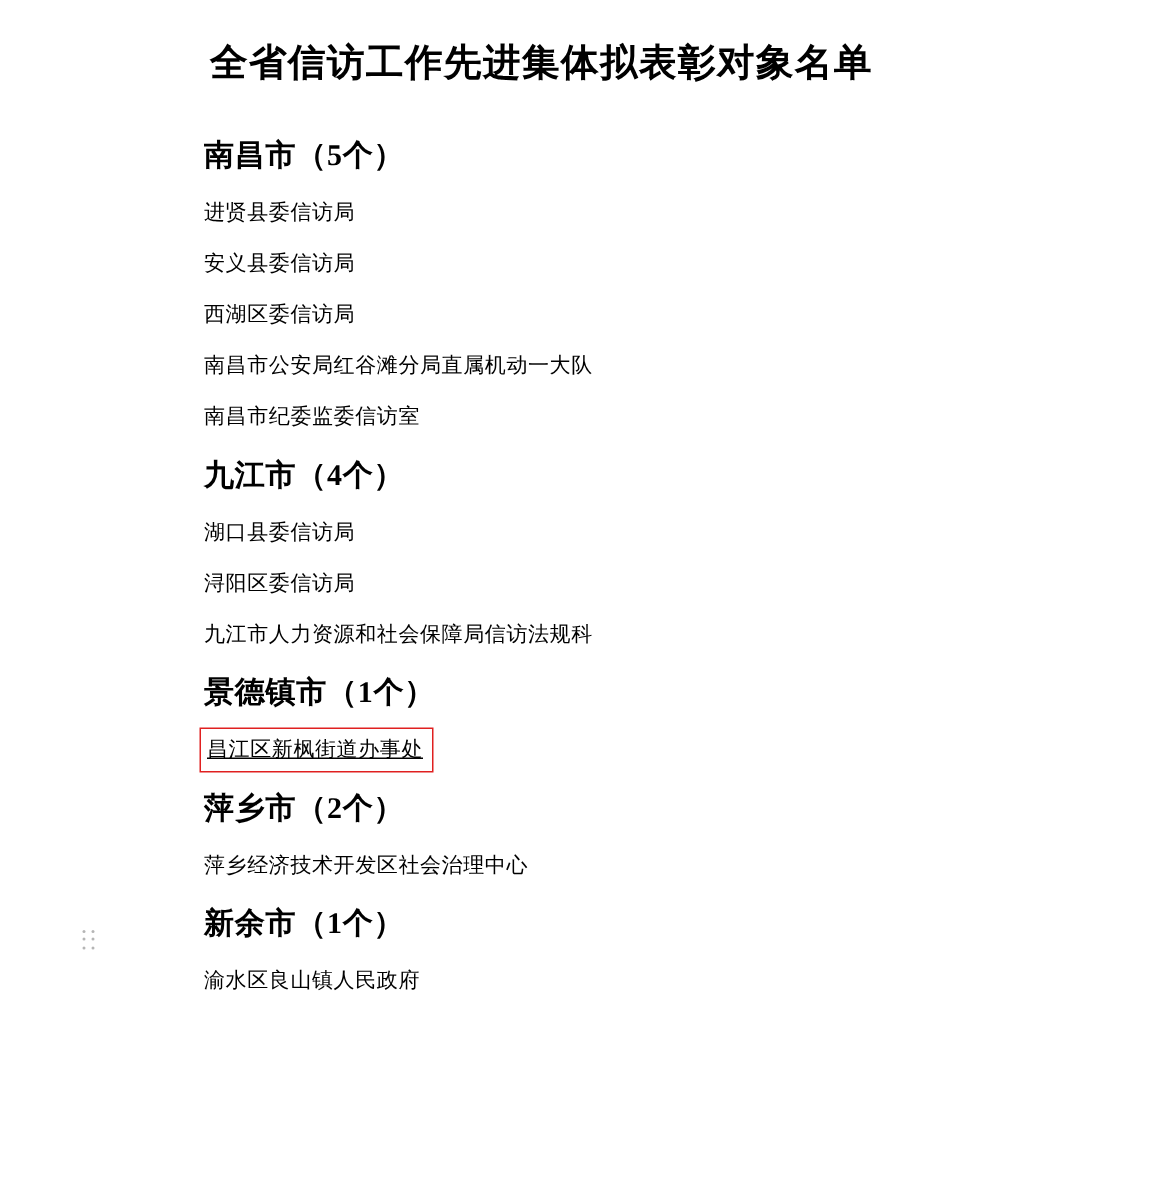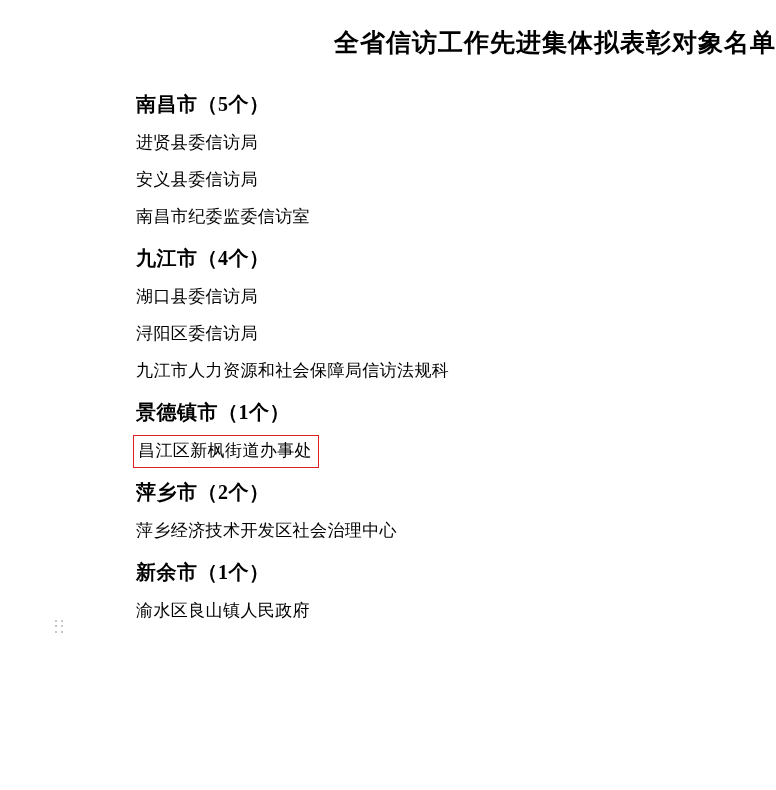--- a/index.html
+++ b/index.html
@@ -21,51 +21,51 @@
     box-sizing: border-box;
   }
   .doc-title {
     font-size: 25px;
     font-weight: bold;
     letter-spacing: 1px;
     color: #000;
     padding-top: 26px;
     padding-left: 140px;
     line-height: 1.3;
-    text-align: right;
   }
   .content {
     padding-left: 136px;
     padding-top: 22px;
   }
   .group {
     margin: 0;
   }
   .group-heading {
     font-size: 20px;
     font-weight: bold;
     letter-spacing: 0.5px;
     line-height: 1.0;
     padding: 13px 0 10px 0;
     font-family: Liberation Serif, serif;
   }
   .item {
-    font-size: 17px;
+    font-size: 14px;
     line-height: 1.0;
     padding: 10px 0 10px 0;
     letter-spacing: 0.4px;
     display: inline-block;
   }
   .item-row {
     line-height: 0;
   }
   .item.highlighted {
     border: 1.5px solid #e02020;
     padding: 6px 6px 8px 4px;
     margin: 3px 14px 1px -3px;
+    text-decoration: underline;
   }
   .drag-handle {
     position: absolute;
     left: 55px;
     top: 620px;
     width: 9px;
     height: 14px;
     display: grid;
     grid-template-columns: 1fr 1fr;
     grid-template-rows: 1fr 1fr 1fr;
@@ -84,20 +84,22 @@
 
 <div class="page">
 
   <div class="doc-title">全省信访工作先进集体拟表彰对象名单</div>
 
   <div class="content">
       <div class="group">
         <div class="group-heading">南昌市（5个）</div>
         <div class="item-row"><span class="item">进贤县委信访局</span></div>
         <div class="item-row"><span class="item">安义县委信访局</span></div>
+        <div class="item-row"><span class="item">西湖区委信访局</span></div>
+        <div class="item-row"><span class="item">南昌市公安局红谷滩分局直属机动一大队</span></div>
         <div class="item-row"><span class="item">南昌市纪委监委信访室</span></div>
       </div>
       <div class="group">
         <div class="group-heading">九江市（4个）</div>
         <div class="item-row"><span class="item">湖口县委信访局</span></div>
         <div class="item-row"><span class="item">浔阳区委信访局</span></div>
         <div class="item-row"><span class="item">九江市人力资源和社会保障局信访法规科</span></div>
       </div>
       <div class="group">
         <div class="group-heading">景德镇市（1个）</div>

